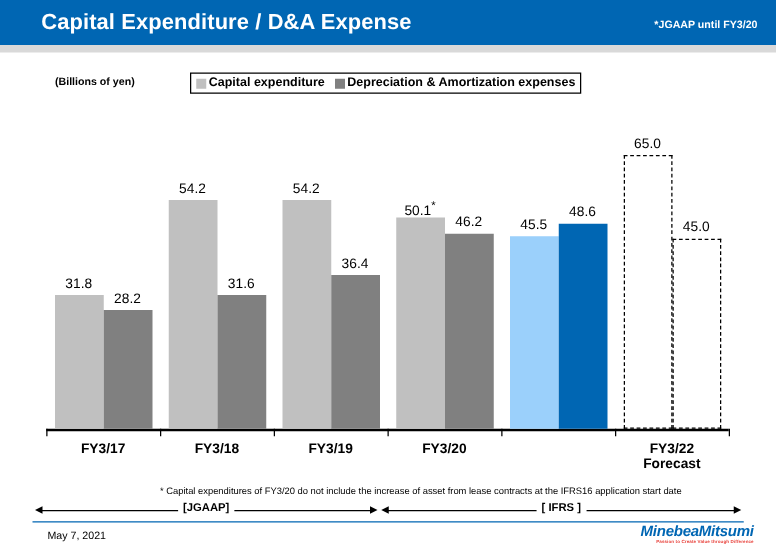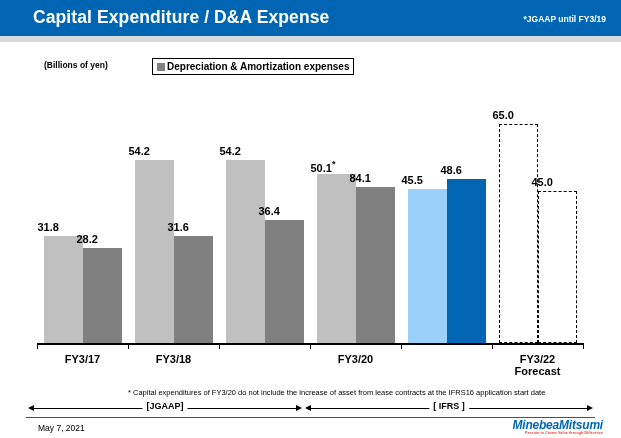--- a/index.html
+++ b/index.html
@@ -96,23 +96,24 @@
     bottom: 0;
   }
   .bar.dashed {
     background: transparent;
     border: 1px dashed #000000;
     box-sizing: border-box;
   }
   .bar-value {
     position: absolute;
     font-size: 11px;
-    font-weight: bold;
-    color: #000000;
-    white-space: nowrap;
+    font-weight: normal;
+    color: #000000;
+    white-space: nowrap;
+    text-align: center;
   }
   .bar-value .ast {
     font-size: 9px;
     vertical-align: super;
   }
 
   
   .axis-line {
     position: absolute;
     background: #000000;
@@ -222,26 +223,30 @@
     color: #e8403a;
     letter-spacing: 0.1px;
     line-height: 5px;
   }
 </style>
 </head>
 <body>
 
 <div class="header-bar"></div>
 <div class="header-title">Capital Expenditure / D&amp;A Expense</div>
-<div class="header-note">*JGAAP until FY3/19</div>
+<div class="header-note">*JGAAP until FY3/20</div>
 <div class="header-strip"></div>
 
 <div class="unit-label">(Billions of yen)</div>
 
 <div class="legend-box">
+  <div class="legend-entry">
+    <span class="legend-swatch" style="background: rgb(192, 192, 192);"></span>
+    <span class="legend-text">Capital expenditure</span>
+  </div>
   <div class="legend-entry">
     <span class="legend-swatch" style="background: rgb(128, 128, 128);"></span>
     <span class="legend-text">Depreciation &amp; Amortization expenses</span>
   </div>
 </div>
 
 <div class="plot" id="plot">
     <div class="axis-line" style="left: 37px; top: 343px; width: 546px; height: 1.5px;"></div>
     <div class="tick" style="left: 37px; top: 343px; height: 6px;"></div>
     <div class="bar" style="left: 43.5px; top: 235.675px; width: 39px; height: 107.325px; bottom: auto; background: rgb(192, 192, 192);"></div>
@@ -253,25 +258,26 @@
     <div class="bar" style="left: 134.5px; top: 160.075px; width: 39px; height: 182.925px; bottom: auto; background: rgb(192, 192, 192);"></div>
     <div class="bar-value" style="left: 128.5px; top: 145.075px; width: 51px;">54.2</div>
     <div class="bar" style="left: 173.5px; top: 236.35px; width: 39px; height: 106.65px; bottom: auto; background: rgb(128, 128, 128);"></div>
     <div class="bar-value" style="left: 167.5px; top: 221.35px; width: 51px;">31.6</div>
     <div class="cat-label" style="left: 128px; top: 353px; width: 91px;">FY3/18</div>
     <div class="tick" style="left: 219px; top: 343px; height: 6px;"></div>
     <div class="bar" style="left: 225.5px; top: 160.075px; width: 39px; height: 182.925px; bottom: auto; background: rgb(192, 192, 192);"></div>
     <div class="bar-value" style="left: 219.5px; top: 145.075px; width: 51px;">54.2</div>
     <div class="bar" style="left: 264.5px; top: 220.15px; width: 39px; height: 122.85px; bottom: auto; background: rgb(128, 128, 128);"></div>
     <div class="bar-value" style="left: 258.5px; top: 205.15px; width: 51px;">36.4</div>
+    <div class="cat-label" style="left: 219px; top: 353px; width: 91px;">FY3/19</div>
     <div class="tick" style="left: 310px; top: 343px; height: 6px;"></div>
     <div class="bar" style="left: 316.5px; top: 173.912px; width: 39px; height: 169.088px; bottom: auto; background: rgb(192, 192, 192);"></div>
     <div class="bar-value" style="left: 310.5px; top: 158.912px; width: 51px;"><span>50.1</span><span class="ast">*</span></div>
     <div class="bar" style="left: 355.5px; top: 187.075px; width: 39px; height: 155.925px; bottom: auto; background: rgb(128, 128, 128);"></div>
-    <div class="bar-value" style="left: 349.5px; top: 172.075px; width: 51px;">84.1</div>
+    <div class="bar-value" style="left: 349.5px; top: 172.075px; width: 51px;">46.2</div>
     <div class="cat-label" style="left: 310px; top: 353px; width: 91px;">FY3/20</div>
     <div class="tick" style="left: 401px; top: 343px; height: 6px;"></div>
     <div class="bar" style="left: 407.5px; top: 189.438px; width: 39px; height: 153.562px; bottom: auto; background: rgb(155, 208, 251);"></div>
     <div class="bar-value" style="left: 401.5px; top: 174.438px; width: 51px;">45.5</div>
     <div class="bar" style="left: 446.5px; top: 178.975px; width: 39px; height: 164.025px; bottom: auto; background: rgb(0, 102, 179);"></div>
     <div class="bar-value" style="left: 440.5px; top: 163.975px; width: 51px;">48.6</div>
     <div class="tick" style="left: 492px; top: 343px; height: 6px;"></div>
     <div class="bar dashed" style="left: 498.5px; top: 123.625px; width: 39px; height: 219.375px; bottom: auto;"></div>
     <div class="bar-value" style="left: 492.5px; top: 108.625px; width: 51px;">65.0</div>
     <div class="bar dashed" style="left: 537.5px; top: 191.125px; width: 39px; height: 151.875px; bottom: auto;"></div>

